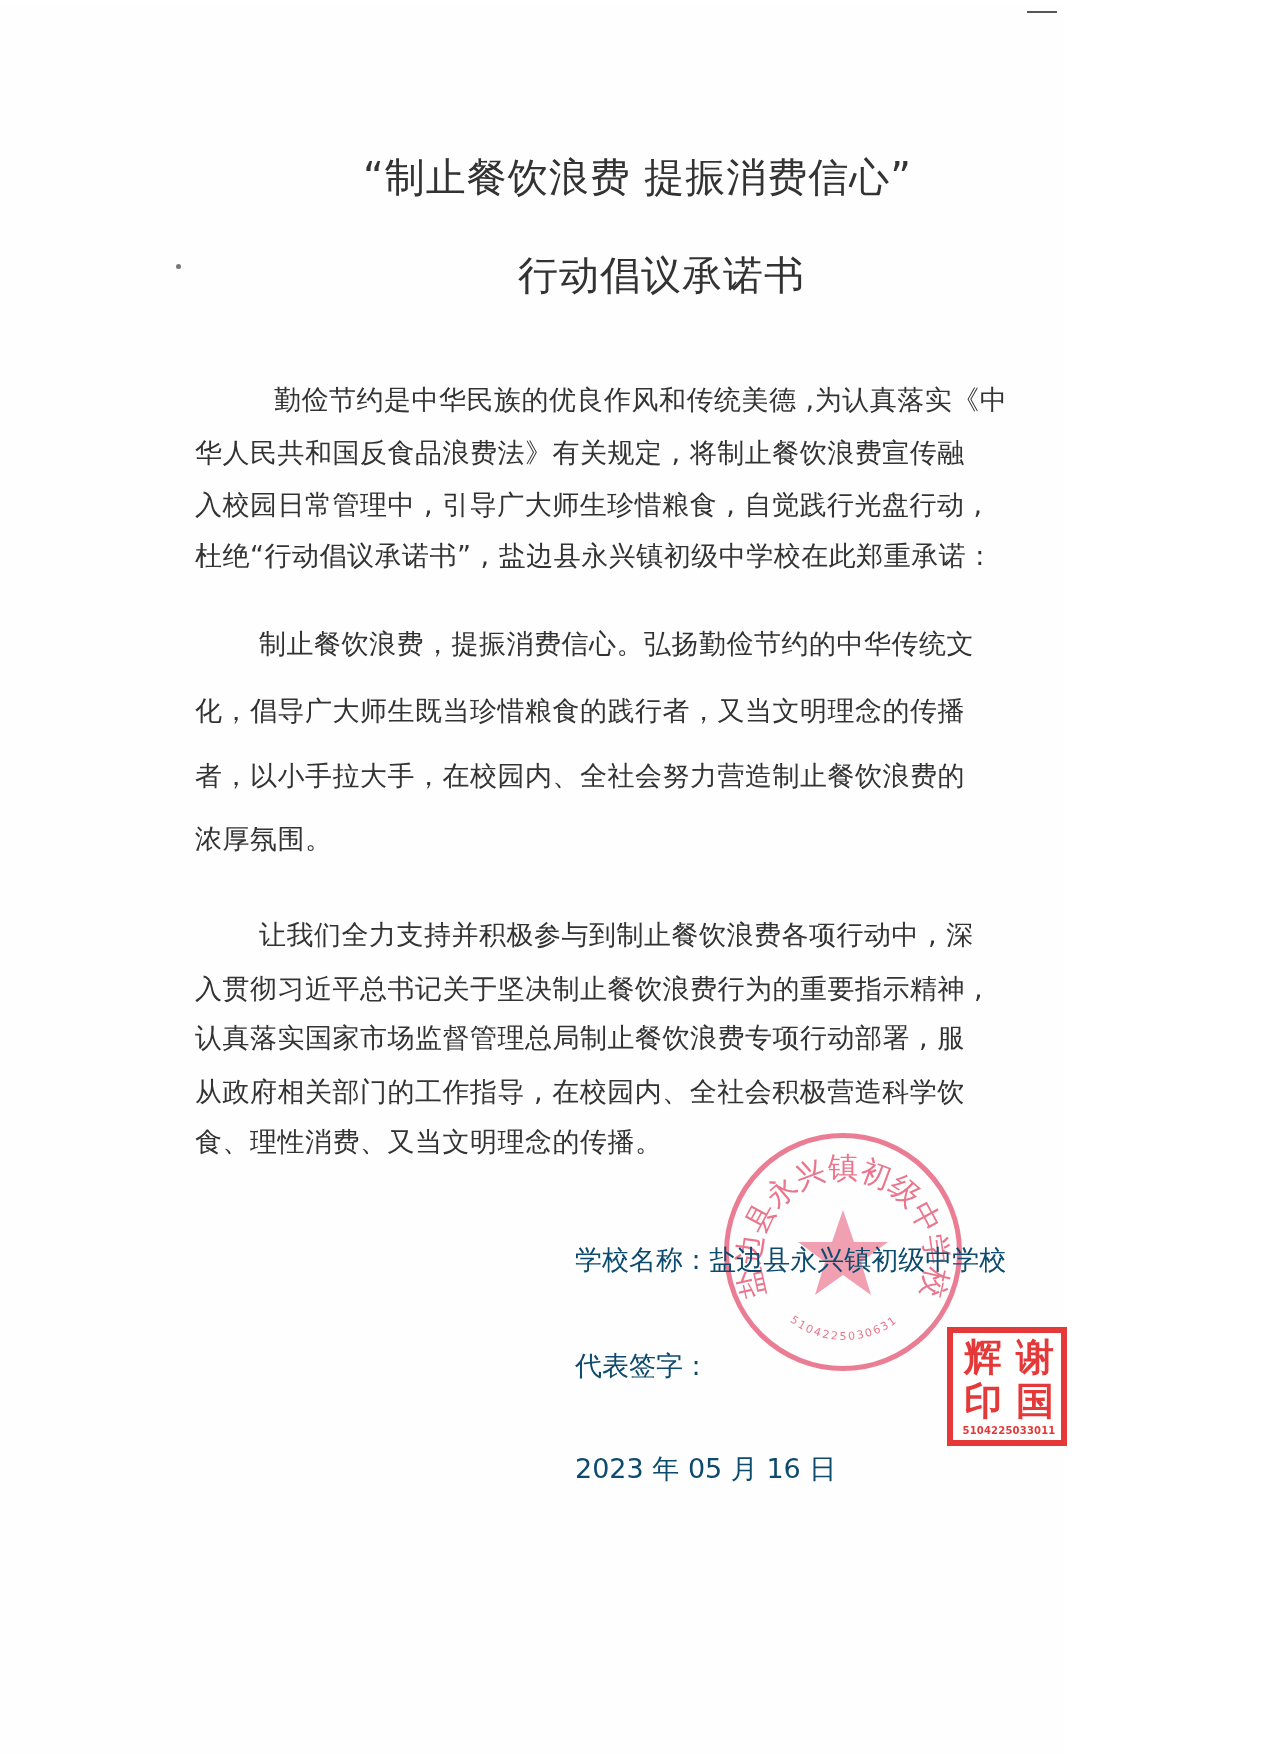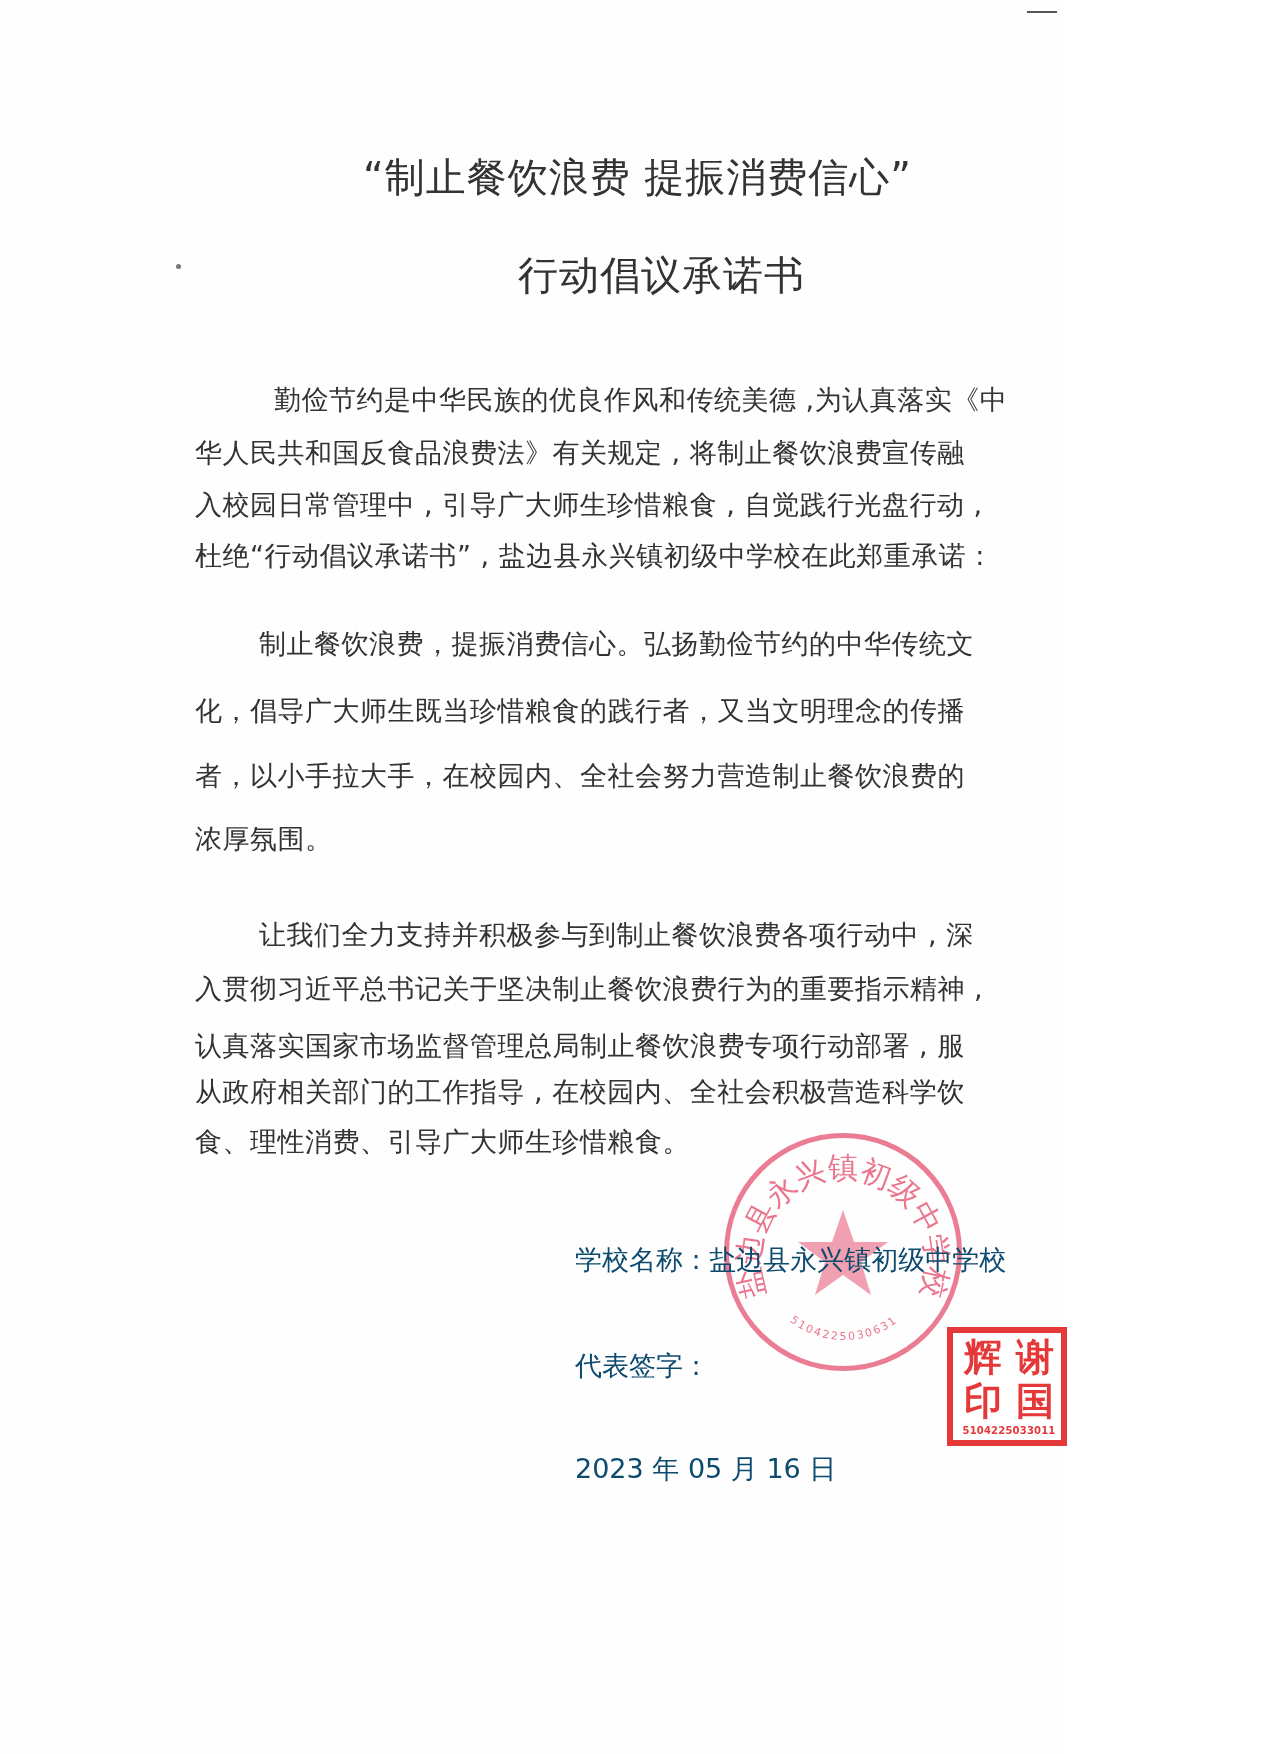--- a/index.html
+++ b/index.html
@@ -44,23 +44,23 @@
   <div class="body" style="top:0;">
     <div class="line indent" style="top:624px;">制止餐饮浪费，提振消费信心。弘扬勤俭节约的中华传统文</div>
     <div class="line" style="top:691px;">化，倡导广大师生既当珍惜粮食的践行者，又当文明理念的传播</div>
     <div class="line" style="top:756px;">者，以小手拉大手，在校园内、全社会努力营造制止餐饮浪费的</div>
     <div class="line" style="top:819px;">浓厚氛围。</div>
   </div>
 
   <div class="body" style="top:0;">
     <div class="line indent" style="top:915px;">让我们全力支持并积极参与到制止餐饮浪费各项行动中 , 深</div>
     <div class="line" style="top:969px;">入贯彻习近平总书记关于坚决制止餐饮浪费行为的重要指示精神 ,</div>
-    <div class="line" style="top:1018px;margin-top:8px;">认真落实国家市场监督管理总局制止餐饮浪费专项行动部署 , 服</div>
+    <div class="line" style="top:1018px;">认真落实国家市场监督管理总局制止餐饮浪费专项行动部署 , 服</div>
     <div class="line" style="top:1072px;">从政府相关部门的工作指导 , 在校园内、全社会积极营造科学饮</div>
-    <div class="line" style="top:1122px;">食、理性消费、引导广大师生珍惜粮食。</div>
+    <div class="line" style="top:1122px;">食、理性消费、又当文明理念的传播。</div>
   </div>
 
   <div class="stamp-round">
     <svg width="228" height="228" viewBox="0 0 228 228">
       <defs>
         <path id="arcTop" d="M 34 150 A 84 84 0 1 1 194 150"></path>
         <path id="arcBot" d="M 40 160 A 88 88 0 0 0 190 160"></path>
       </defs>
       <polygon points="114,72 125,104 159,104 132,124 142,157 114,137 86,157 96,124 69,104 103,104" fill="rgba(226,64,96,0.55)"></polygon>
       <text font-size="30" fill="rgba(226,64,96,0.8)" font-family="DejaVu Sans, sans-serif">

